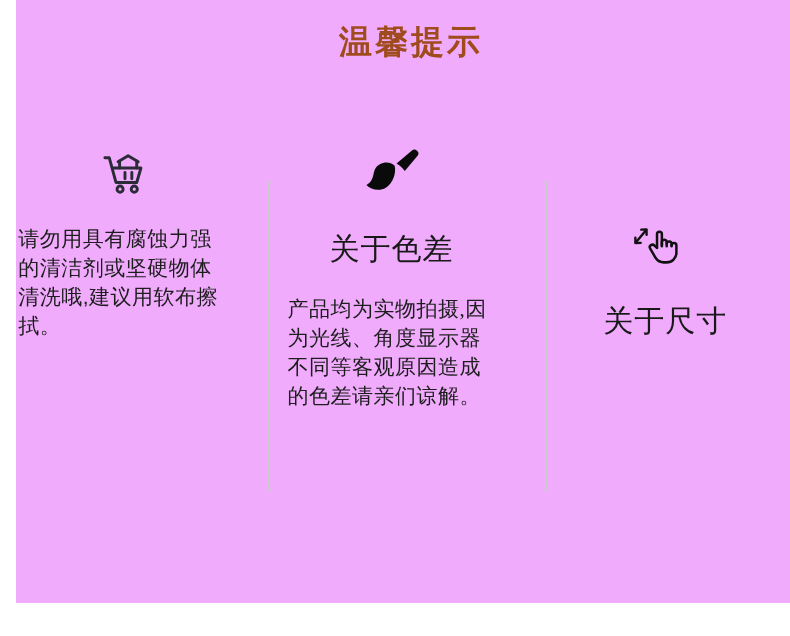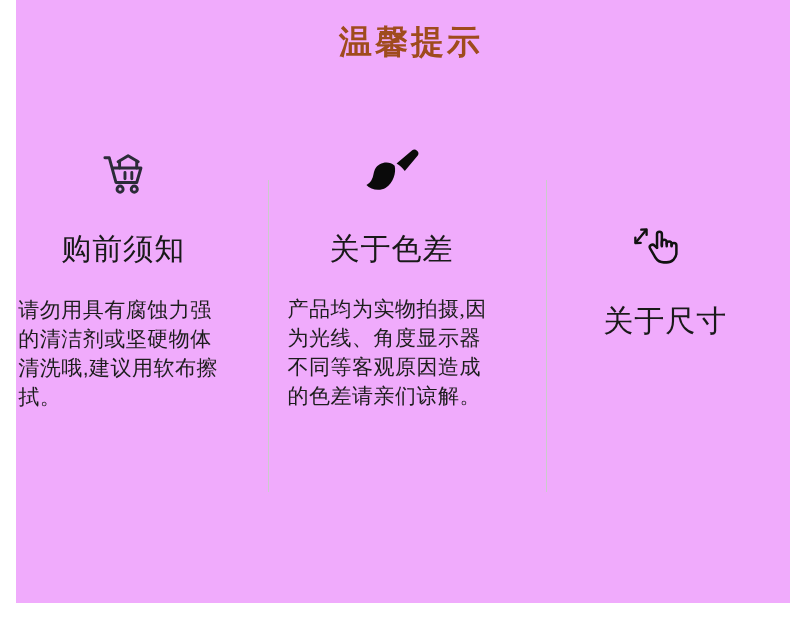--- a/index.html
+++ b/index.html
@@ -102,21 +102,20 @@
       <div class="icon-box">
         <svg width="47" height="47" viewBox="0 0 48 48" fill="none" stroke="#2b2b38" stroke-width="3" stroke-linecap="round" stroke-linejoin="round">
           <path d="M5 10 h4.5 l6.8 25.2 h21.2 l4.3 -14.8 H13.8"></path>
           <path d="M25.5 25 v6.5 M32.5 25 v6.5"></path>
           <path d="M20 20.4 V13.5 M37.5 20.4 V13.5"></path>
           <path d="M18.5 14 L28.7 8 L39 14"></path>
           <circle cx="20.5" cy="42" r="3.1"></circle>
           <circle cx="35" cy="42" r="3.1"></circle>
         </svg>
       </div>
-      <div class="heading">购前须知</div>
       <div class="body-text">请勿用具有腐蚀力强
 的清洁剂或坚硬物体
 清洗哦,建议用软布擦
 拭。</div>
     </div>
 
     <div class="col col2">
       <div class="icon-box">
         <svg width="60" height="49" viewBox="0 0 56 46" fill="#0a0a0a" stroke="none">
           <path d="M51.5 3.5 C53 4.8 53.3 6.6 52.2 8 L40 22.5 C37.8 19.6 35.3 17.3 32.3 15.5 L47 3 C48.4 1.9 50.2 2.2 51.5 3.5 Z"></path>

